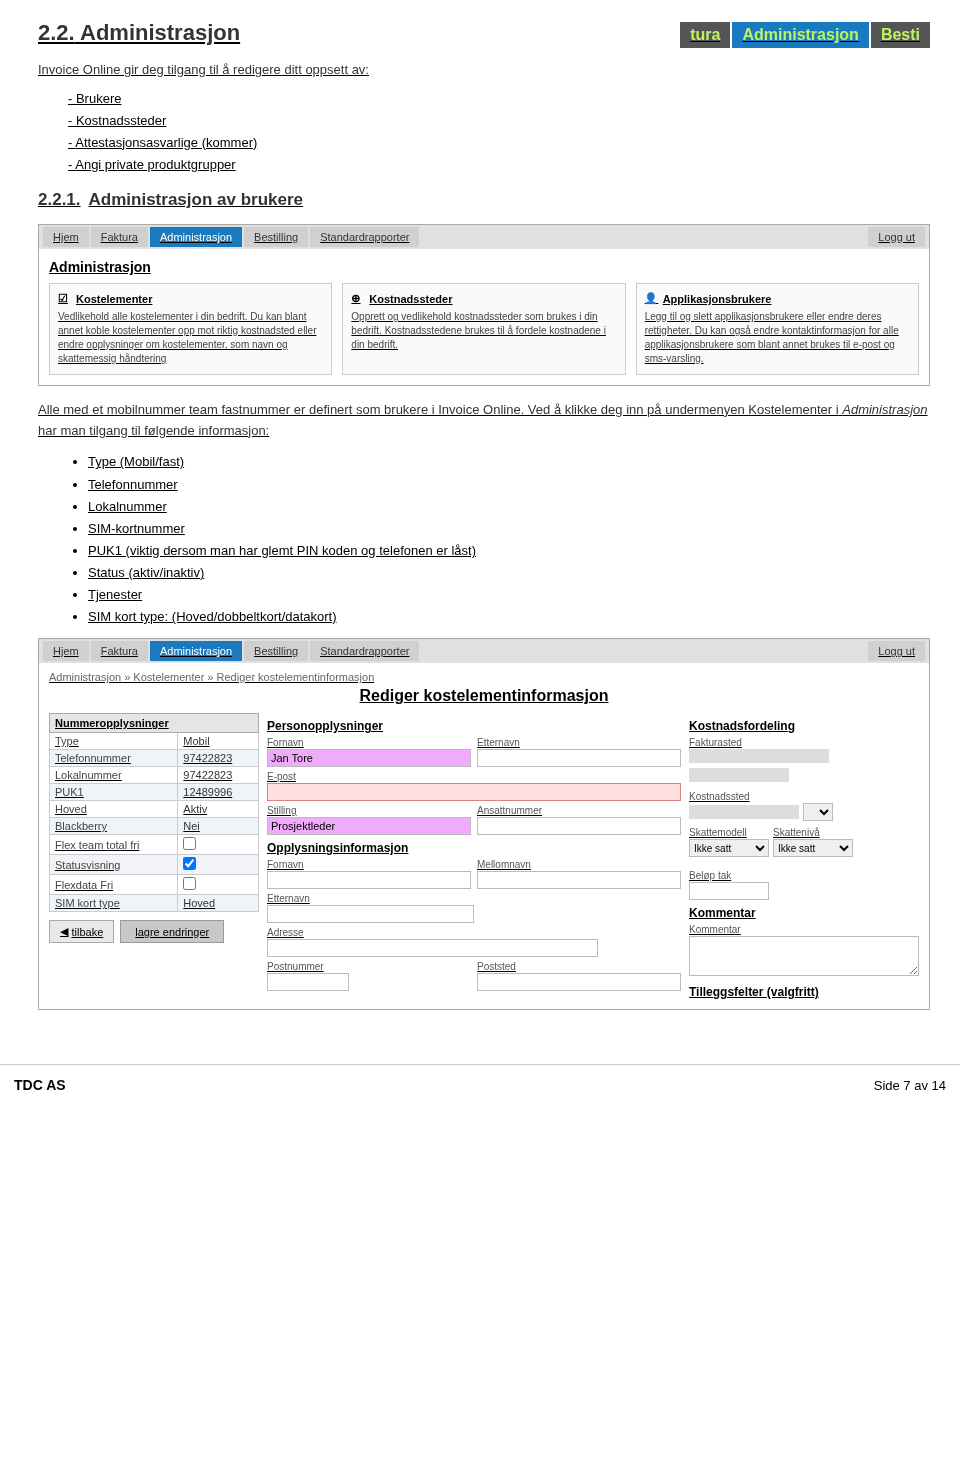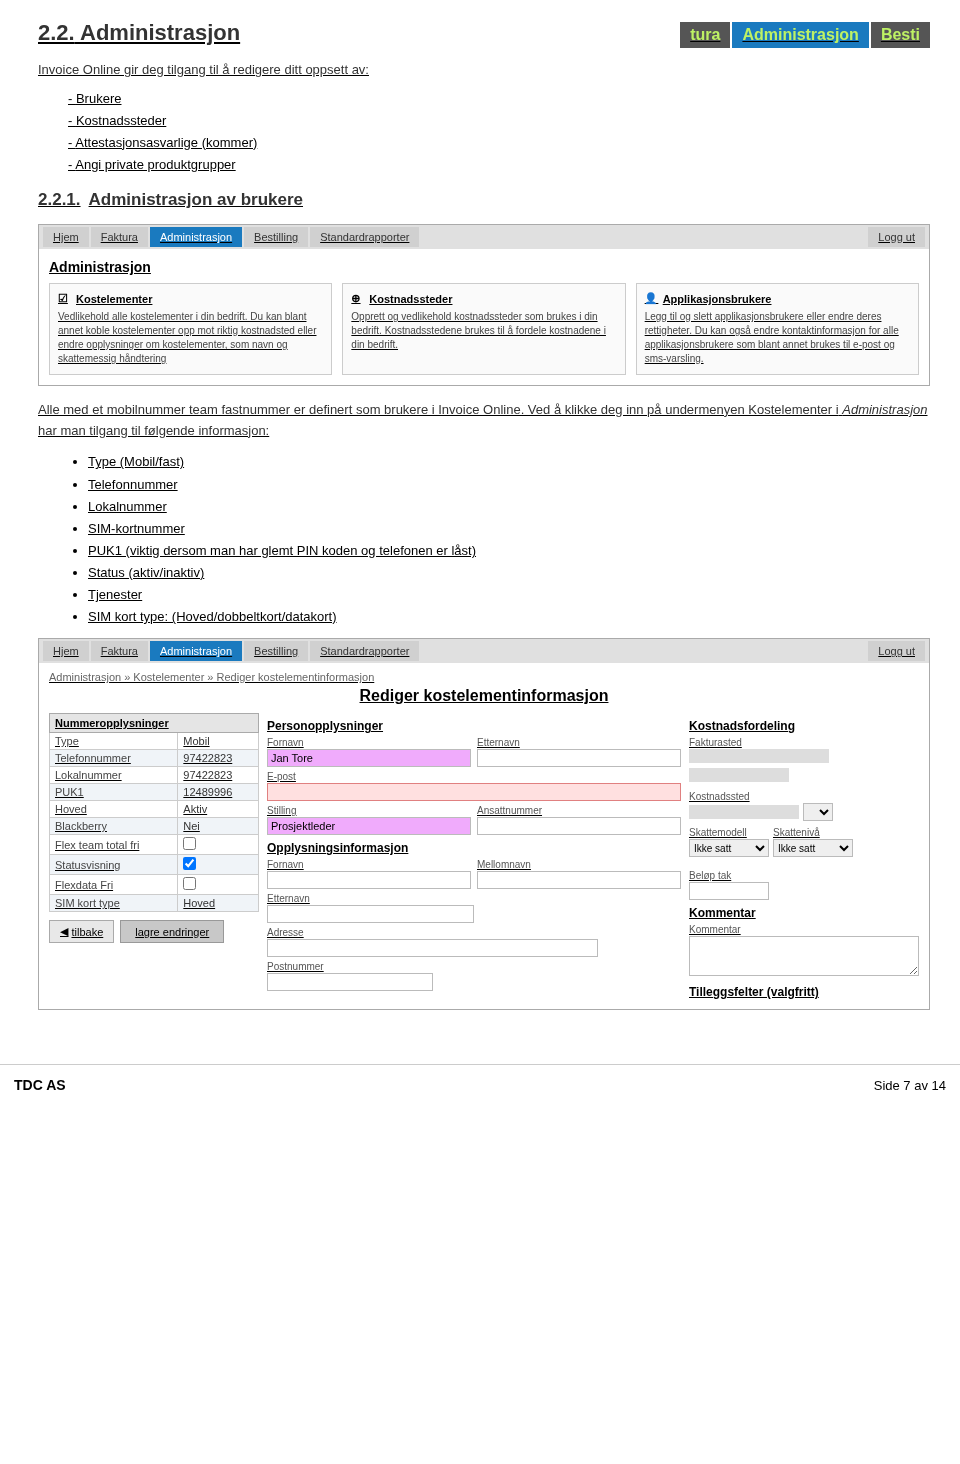--- a/index.html
+++ b/index.html
@@ -671,20 +671,24 @@
                 <div class="field-label">Adresse</div>
                 <input class="field-input" type="text" style="width: 80%;">
               </div>
             </div>
 
             <div class="field-row">
               <div class="field-group">
                 <div class="field-label">Postnummer</div>
                 <input class="field-input" type="text" style="width: 40%;">
               </div>
+              <div class="field-group">
+                <div class="field-label">Poststed</div>
+                <input class="field-input" type="text" style="">
+              </div>
             </div>
           </div>
         </div>
 
         <div class="col-right">
           <div class="section-label">Kostnadsfordeling</div>
 
           <div class="cost-section">
             <div class="cost-label">Fakturasted</div>
             <div class="cost-value-blurred"></div>

